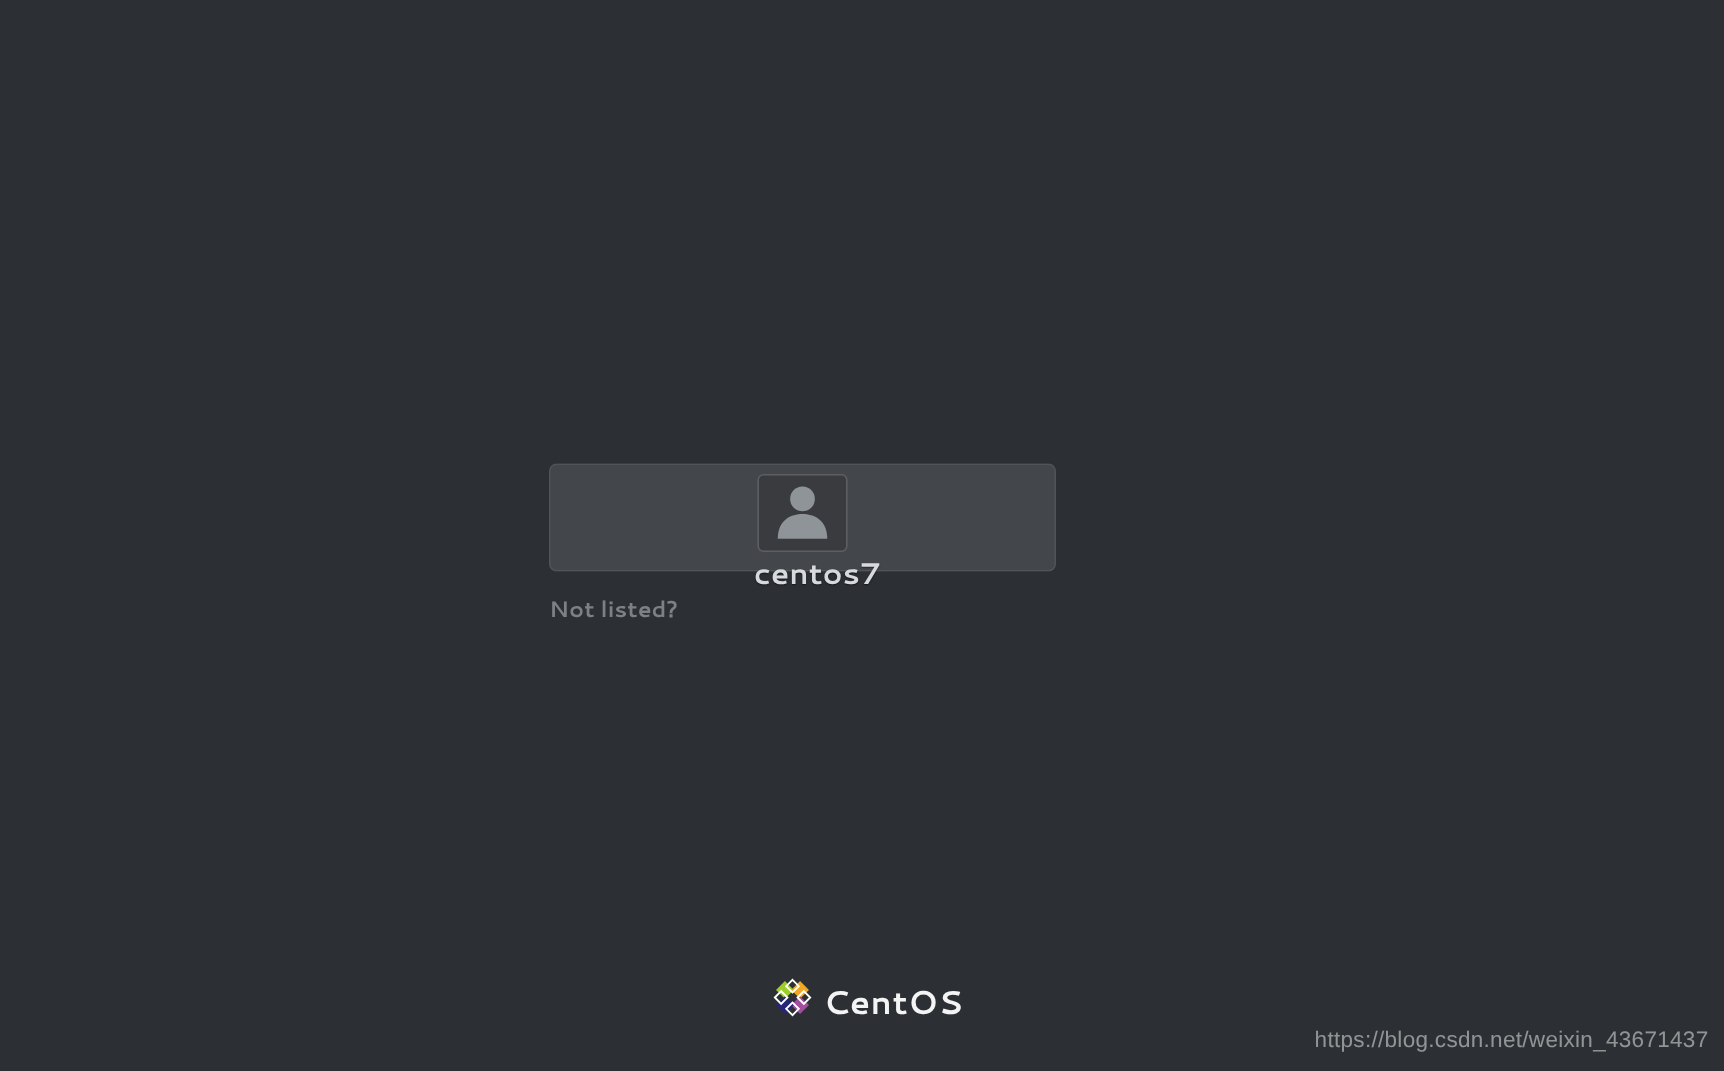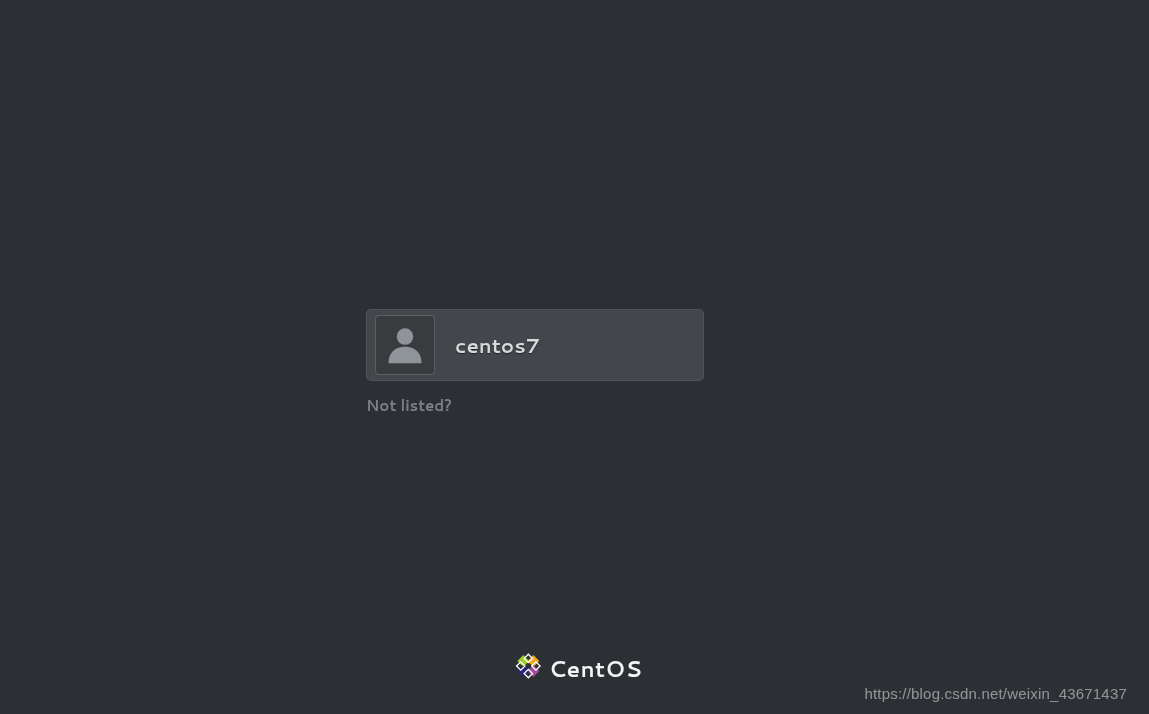--- a/index.html
+++ b/index.html
@@ -21,20 +21,21 @@
   .user-button {
     width: 338px;
     height: 72px;
     background: rgba(255,255,255,0.11);
     border: 1px solid rgba(255,255,255,0.07);
     border-radius: 5px;
     display: flex;
     align-items: center;
     padding: 6px 8px;
     cursor: pointer;
+    flex-direction: column;
   }
   .avatar-box {
     width: 60px;
     height: 60px;
     background: rgba(0,0,0,0.15);
     border: 1px solid rgba(255,255,255,0.18);
     border-radius: 4px;
     display: flex;
     align-items: center;
     justify-content: center;
@@ -66,21 +67,21 @@
   }
   .brand-name {
     color: #f4f4f4;
     font-size: 22px;
     font-weight: 700;
     letter-spacing: 0.3px;
   }
 
   .watermark {
     position: absolute;
-    right: 22px;
+    right: 10px;
     bottom: 12px;
     color: rgba(230,230,230,0.55);
     font-size: 15px;
     font-family: "Helvetica Neue", Arial, sans-serif;
     letter-spacing: 0.2px;
   }
 </style>
 </head>
 <body>
 

